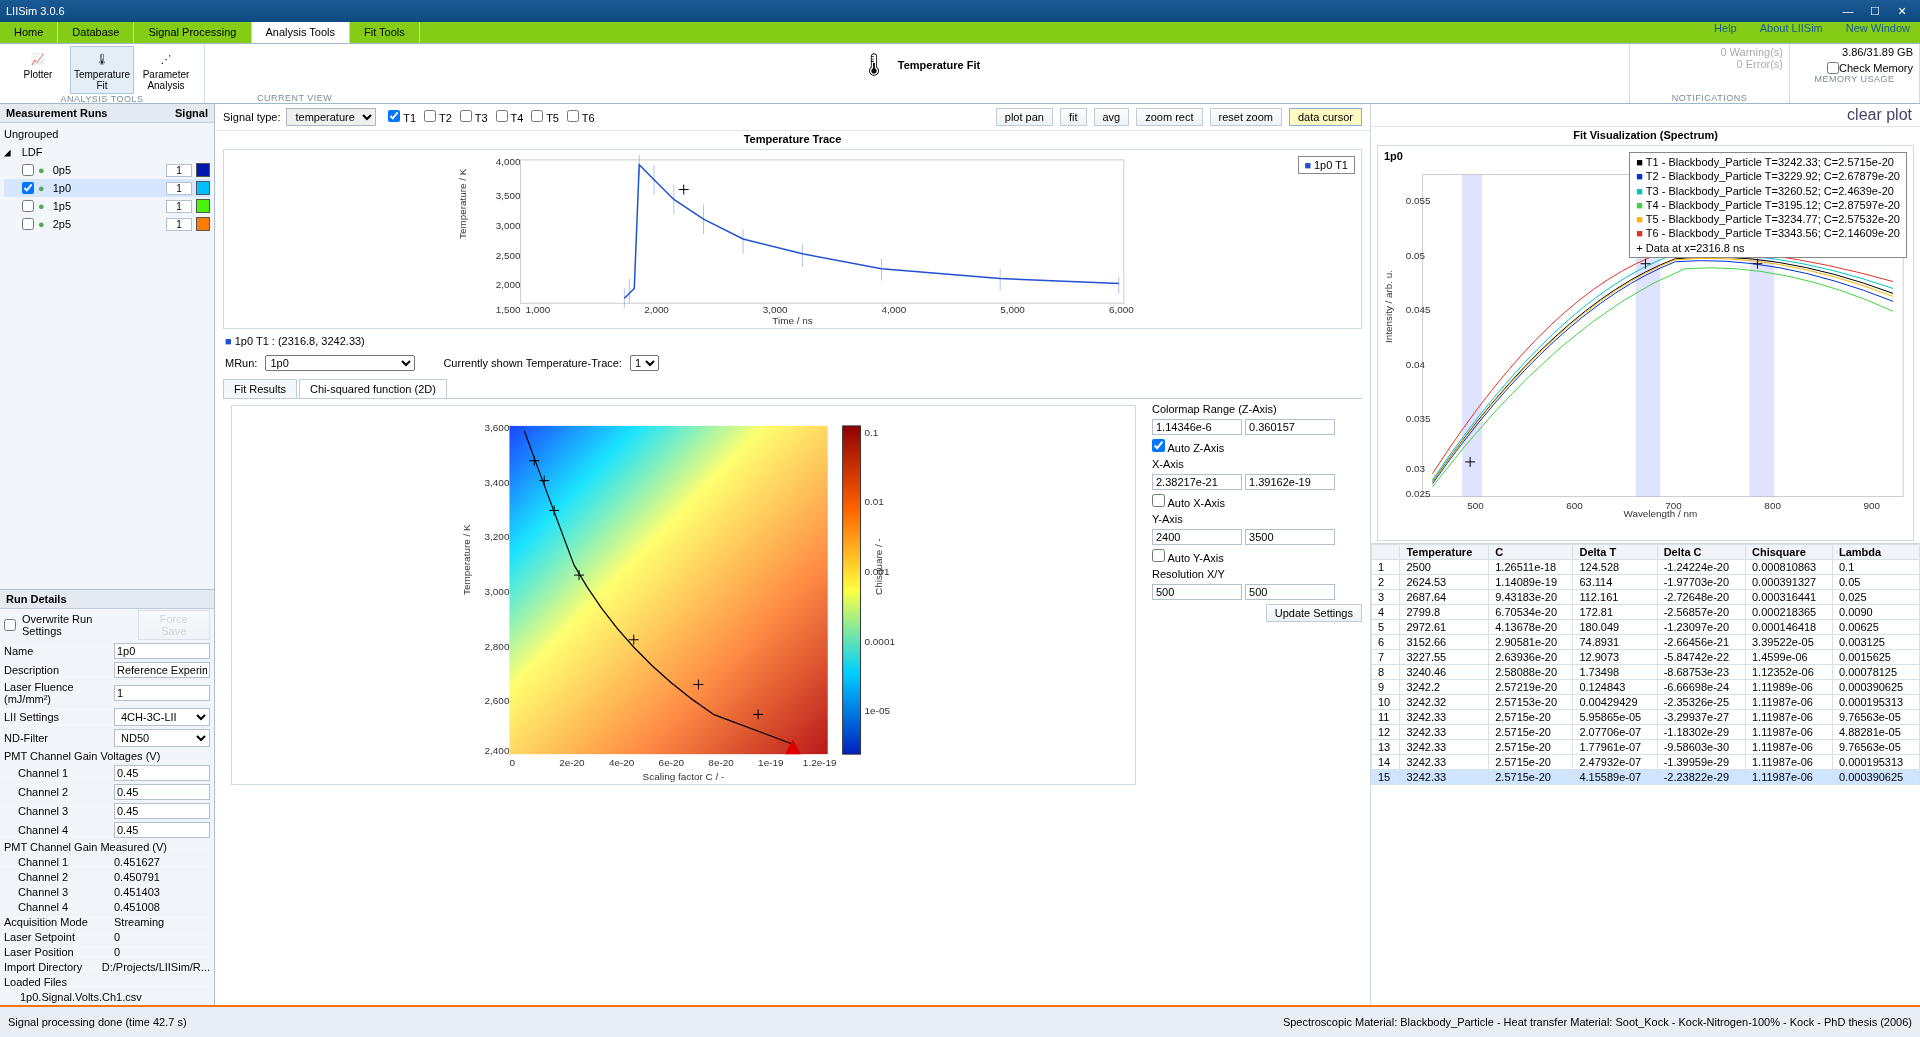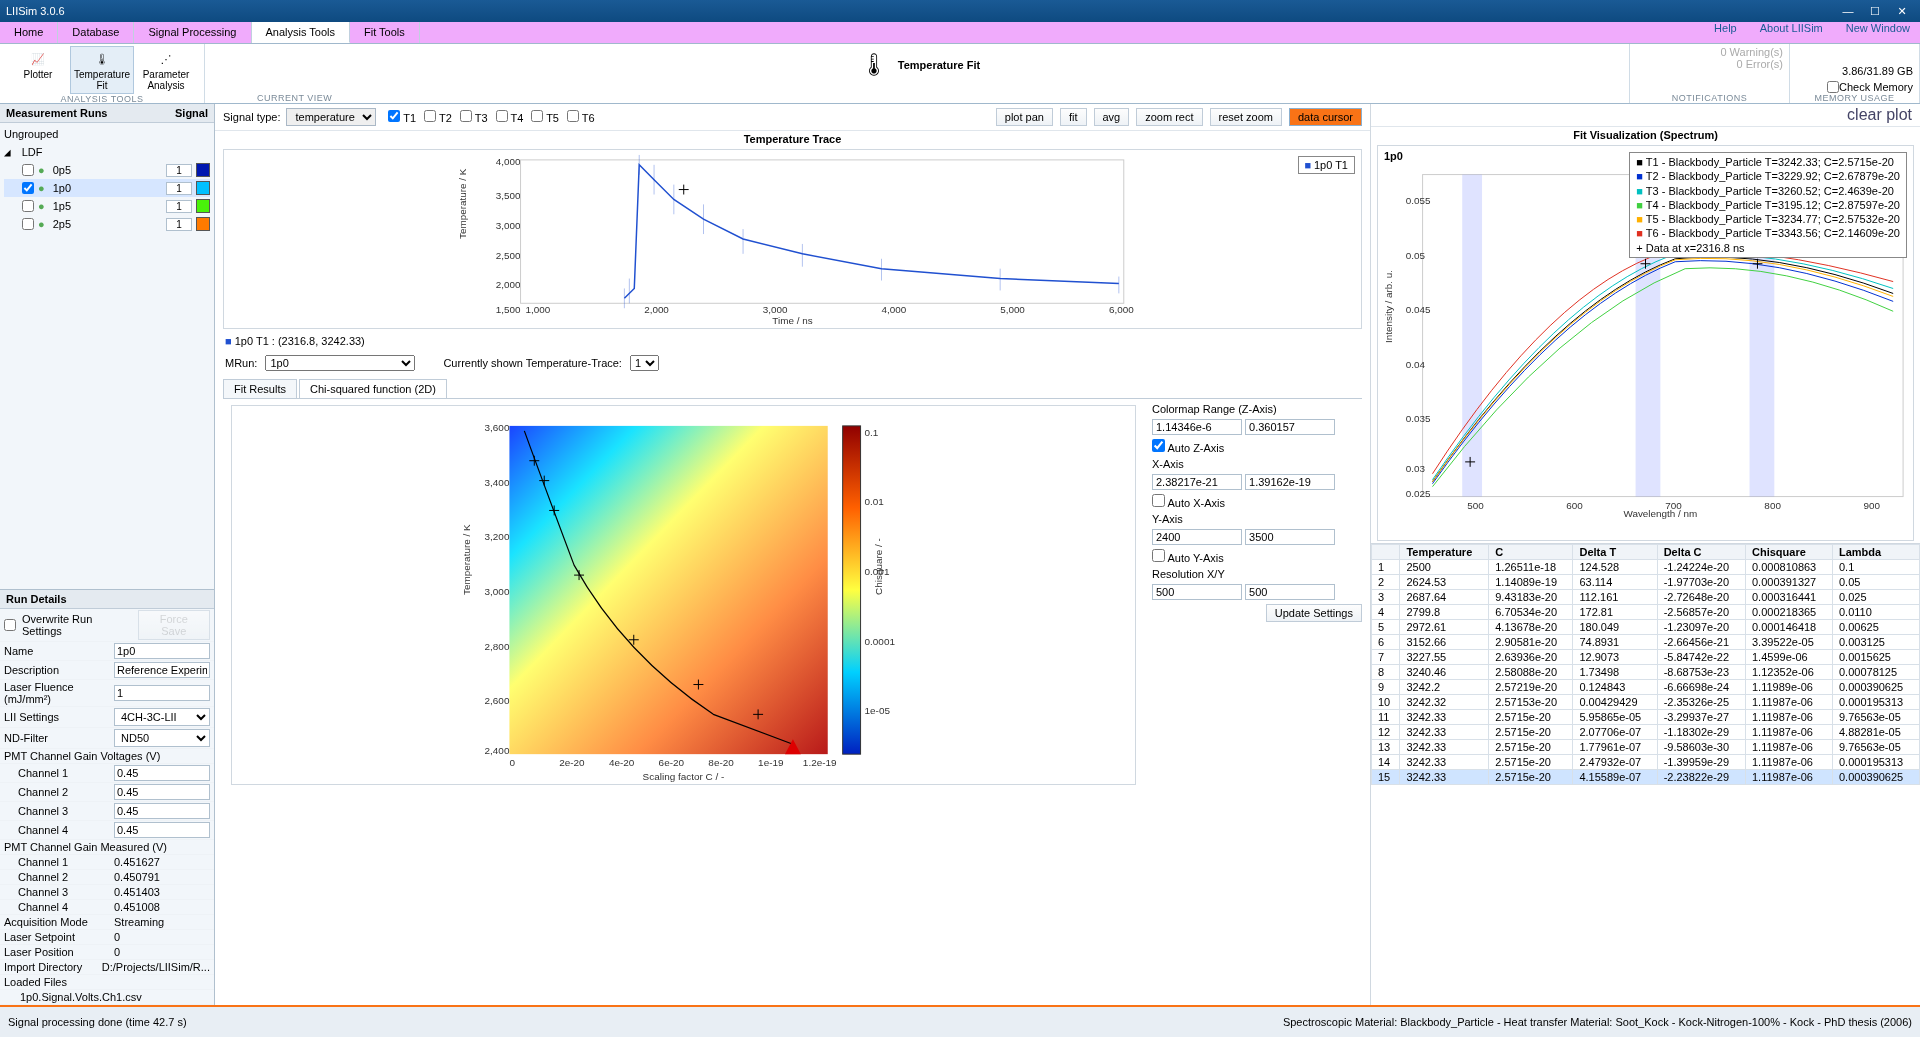--- a/index.html
+++ b/index.html
@@ -1,20 +1,20 @@
 <!DOCTYPE html>
 <html><head>
 <meta charset="utf-8">
 <style>
 * { box-sizing: border-box; margin: 0; padding: 0; font-family: "Segoe UI", Tahoma, sans-serif; font-size: 11px; }
 body { background: #dbe7f0; width: 1920px; height: 1037px; overflow: hidden; display: flex; flex-direction: column; }
 .titlebar { background: linear-gradient(#1a5a95, #0e4a80); color: #fff; height: 22px; display: flex; align-items: center; padding: 0 6px; }
 .titlebar .title { flex: 1; font-size: 11px; }
 .titlebar .win-buttons span { display: inline-block; width: 24px; text-align: center; cursor: pointer; }
-.menubar { background: #f0abfc; height: 22px; border-bottom: 1px solid #a0b8cc; display: flex; align-items: stretch; }
+.menubar { background: #84cc16; height: 22px; border-bottom: 1px solid #a0b8cc; display: flex; align-items: stretch; }
 .menubar .tab { padding: 4px 14px; border-right: 1px solid #c0d0de; cursor: pointer; }
 .menubar .tab.active { background: #fff; border-bottom: 1px solid #fff; }
 .menubar .spacer { flex: 1; }
 .menubar .right-links span { padding: 4px 10px; cursor: pointer; color: #1a5a95; }
 .ribbon { background: #fff; border-bottom: 1px solid #a0b8cc; height: 60px; display: flex; }
 .ribbon-group { border-right: 1px solid #d0dce6; padding: 2px 6px 0 6px; display: flex; flex-direction: column; }
 .ribbon-group .items { display: flex; gap: 0; }
 .ribbon-btn { width: 64px; text-align: center; padding: 2px; cursor: pointer; border: 1px solid transparent; }
 .ribbon-btn.active { background: #e4eef7; border: 1px solid #b0c8de; }
 .ribbon-icon { height: 20px; display: flex; align-items: center; justify-content: center; }
@@ -30,21 +30,21 @@
 .color-swatch { width: 14px; height: 14px; border: 1px solid #555; }
 .run-details { border-top: 1px solid #b0c0ce; overflow: auto; }
 .rd-row { display: flex; align-items: center; padding: 1px 4px; border-bottom: 1px solid #eef2f6; }
 .rd-label { width: 110px; font-size: 11px; }
 .rd-val { flex: 1; font-size: 11px; }
 .rd-val input, .rd-val select { width: 100%; font-size: 11px; border: 1px solid #b0c0ce; padding: 1px 2px; background: #fff; }
 .center-pane { flex: 1; background: #fff; display: flex; flex-direction: column; overflow: hidden; }
 .toolbar { padding: 4px 8px; display: flex; align-items: center; gap: 6px; border-bottom: 1px solid #e0e6ec; }
 .toolbar select { border: 1px solid #aab8c6; font-size: 11px; padding: 1px 4px; }
 .tool-btn { border: 1px solid #c0ccd8; background: linear-gradient(#fdfdfd,#eef2f6); padding: 2px 8px; cursor: pointer; font-size: 11px; }
-.tool-btn.active { background: #f97316; border-color: #8ab0d0; }
+.tool-btn.active { background: #fef9c3; border-color: #8ab0d0; }
 .chart-title { text-align: center; font-weight: 600; font-size: 11px; padding: 2px; }
 .chart-box { border: 1px solid #d0d8e0; margin: 2px 8px; position: relative; background: #fff; }
 .legend { position: absolute; top: 6px; right: 6px; border: 1px solid #888; background: #fff; padding: 2px 6px; font-size: 10px; }
 .axis-label { font-size: 10px; fill: #333; }
 .subtabs { display: flex; border-bottom: 1px solid #c0ccd8; margin: 4px 8px 0 8px; }
 .subtab { padding: 3px 10px; border: 1px solid #c0ccd8; border-bottom: none; background: #f4f7fa; margin-right: 2px; cursor: pointer; font-size: 11px; }
 .subtab.active { background: #fff; }
 .chi-area { display: flex; margin: 4px 8px; gap: 8px; }
 .chi-settings { width: 210px; font-size: 11px; }
 .chi-settings .srow { margin-bottom: 4px; }
@@ -115,21 +115,21 @@
     </div>
     <div class="group-cap" style="align-self:flex-start;margin-left:40px">CURRENT VIEW</div>
   </div>
   <div class="ribbon-group" style="width:160px;justify-content:space-between">
     <div style="text-align:right;color:#aaa;font-size:10px">
       <div>0 Warning(s)</div>
       <div>0 Error(s)</div>
     </div>
     <div class="group-cap">NOTIFICATIONS</div>
   </div>
-  <div class="ribbon-group" style="width:130px;justify-content:flex-end">
+  <div class="ribbon-group" style="width:130px;justify-content:flex-start">
     <div style="text-align:right">
       <div>3.86/31.89 GB</div>
       <label style="display:flex;align-items:center;justify-content:flex-end;margin-top:4px">
         <input type="checkbox" class="small-check" style="">
         <span>Check Memory</span>
       </label>
     </div>
     <div class="group-cap">MEMORY USAGE</div>
   </div>
 </div>
@@ -512,21 +512,21 @@
               <td>0.000316441</td>
               <td>0.025</td>
             </tr>
             <tr>
               <td>4</td>
               <td>2799.8</td>
               <td>6.70534e-20</td>
               <td>172.81</td>
               <td>-2.56857e-20</td>
               <td>0.000218365</td>
-              <td>0.0110</td>
+              <td>0.0090</td>
             </tr>
             <tr>
               <td>5</td>
               <td>2972.61</td>
               <td>4.13678e-20</td>
               <td>180.049</td>
               <td>-1.23097e-20</td>
               <td>0.000146418</td>
               <td>0.00625</td>
             </tr>

